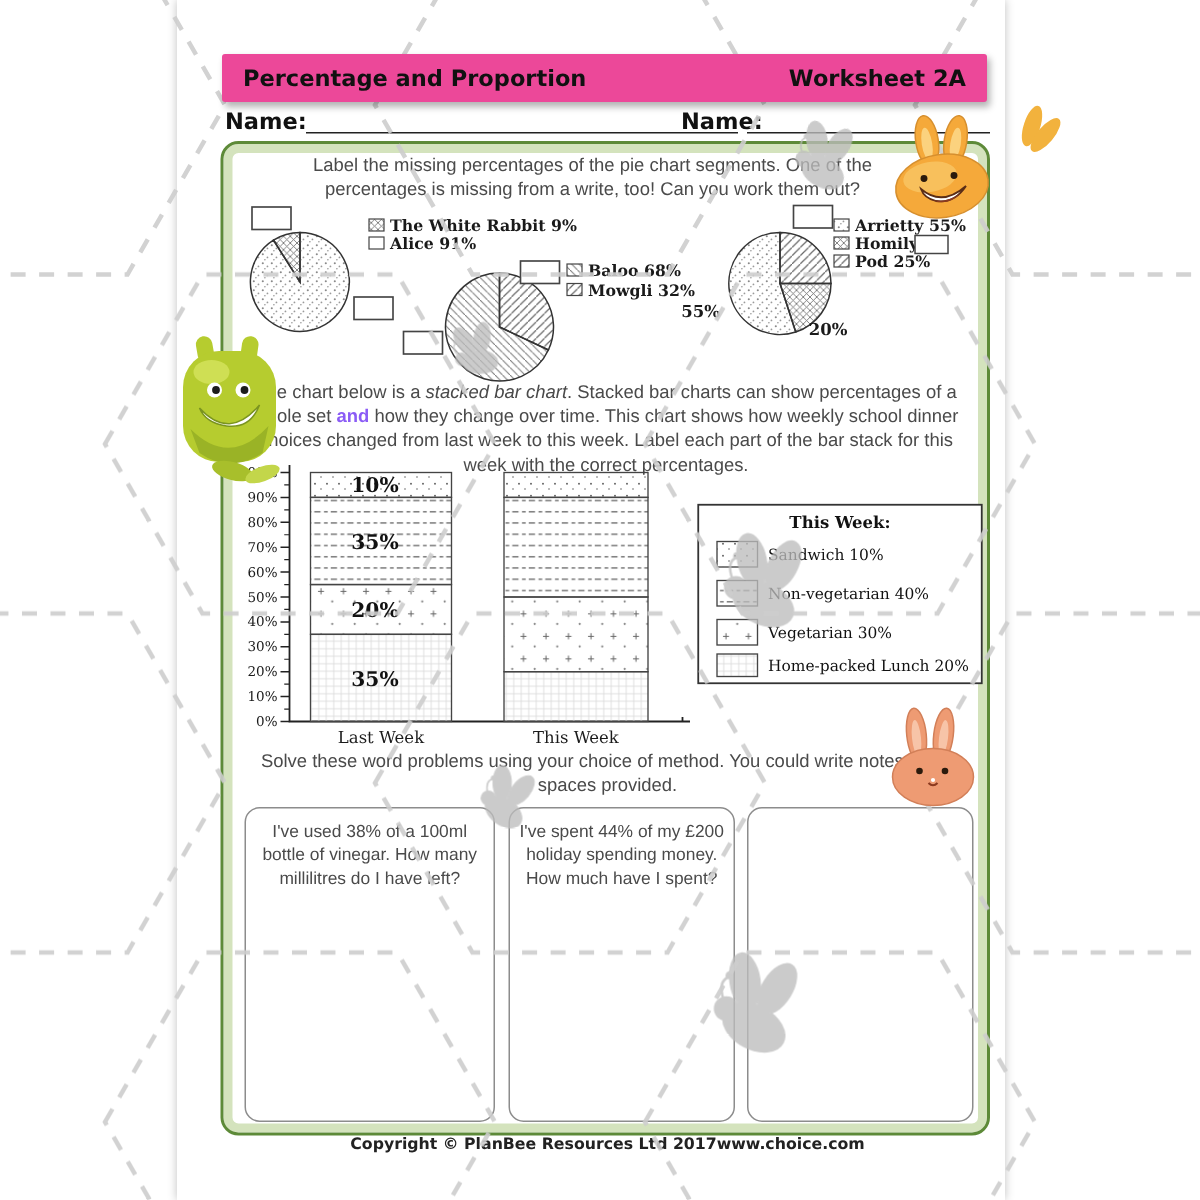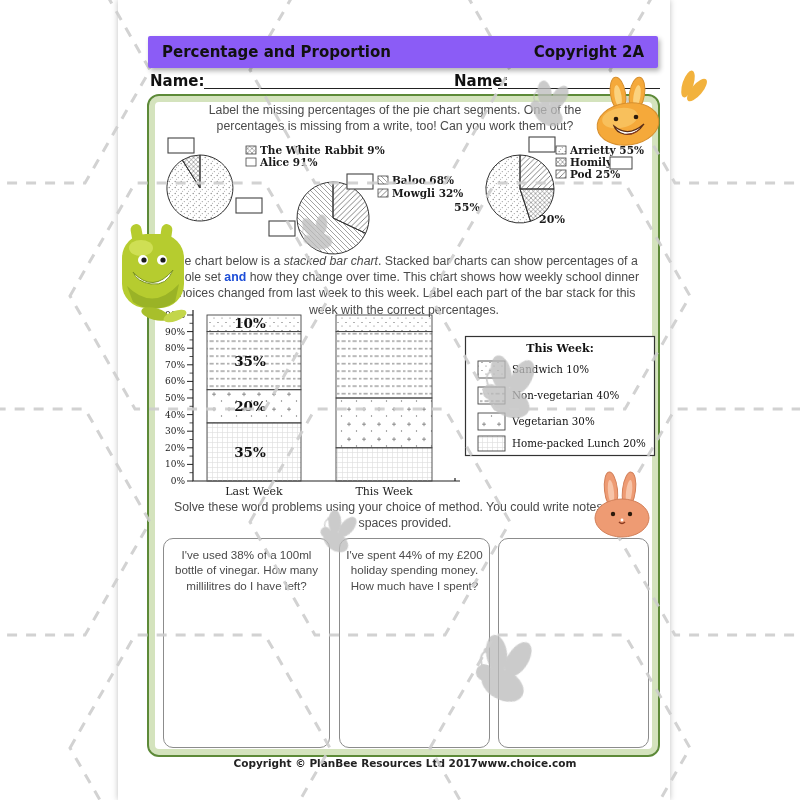--- a/index.html
+++ b/index.html
@@ -3,51 +3,51 @@
 <meta charset="utf-8">
 <style>
   html,body{margin:0;padding:0;}
   body{width:800px;height:800px;position:relative;background:#fff;overflow:hidden;
        font-family:"Liberation Sans",sans-serif;}
   .abs{position:absolute;}
   
   .page{left:118px;top:0;width:552px;height:800px;background:#fff;
         box-shadow:0 0 6px rgba(0,0,0,.25);z-index:2;}
   
-  .headerbar{left:148px;top:36px;width:510px;height:32px;background:#8b5cf6;z-index:16;
+  .headerbar{left:148px;top:36px;width:510px;height:32px;background:#ec4899;z-index:16;
      box-shadow:2px 3px 5px rgba(0,0,0,.3);border-radius:2px;display:flex;
      align-items:center;justify-content:space-between;padding:0 14px;box-sizing:border-box;
      font-family:"DejaVu Sans",sans-serif;font-weight:bold;font-size:15px;color:#111;}
   .namerow{left:148px;top:72px;width:512px;height:20px;z-index:10;
      font-family:"DejaVu Sans",sans-serif;font-weight:bold;font-size:15px;color:#111;}
   .nlabel{position:absolute;top:0;}
   .uline{position:absolute;top:16px;border-bottom:1.6px solid #222;height:0;}
   
   .frame{left:147px;top:94px;width:513px;height:663px;border:2.5px solid #5d8a38;
      border-radius:12px;box-shadow:inset 0 0 0 6px #d4e3bd;z-index:3;box-sizing:border-box;background:transparent;}
   .instr{z-index:10;text-align:center;color:#4a4a4a;font-size:12.3px;line-height:1.32;}
-  .instr i{font-style:italic;} .instr b{font-weight:bold;color:#1d4ed8;margin-top:48px;}
+  .instr i{font-style:italic;} .instr b{font-weight:bold;color:#8b5cf6;margin-top:48px;}
   
   .card{z-index:10;top:538px;height:210px;background:#fff;border:1.5px solid #8c8c8c;
      border-radius:10px;box-sizing:border-box;padding:8px 6px 0 6px;text-align:center;
      color:#4a4a4a;font-size:11.6px;line-height:1.33;}
   .note{position:absolute;left:4px;right:4px;top:86px;bottom:4px;}
   .footer{left:140px;top:757px;width:530px;z-index:10;display:flex;justify-content:center;
      font-family:"DejaVu Sans",sans-serif;font-weight:bold;font-size:10.5px;color:#222;}
   svg text{font-family:"DejaVu Serif",serif;}
   .overlay{pointer-events:none;}
 </style>
 </head>
 <body>
 
 <div class="abs page"></div>
 
 <div class="abs headerbar">
   <span>Percentage and Proportion</span>
-  <span>Copyright 2A</span>
+  <span>Worksheet 2A</span>
 </div>
 
 <div class="abs namerow">
   <span class="nlabel" style="left:2px">Name:</span>
   <span class="uline" style="left:56px;width:288px"></span>
   <span class="nlabel" style="left:306px">Name:</span>
   <span class="uline" style="left:350px;width:162px"></span>
 </div>
 
 <div class="abs frame"></div>

